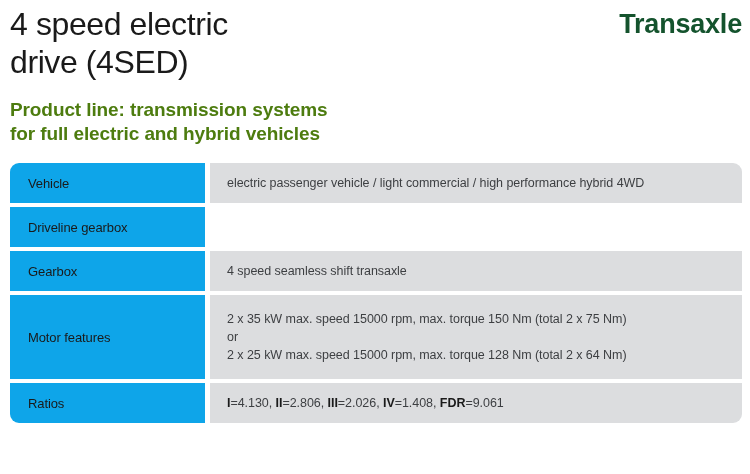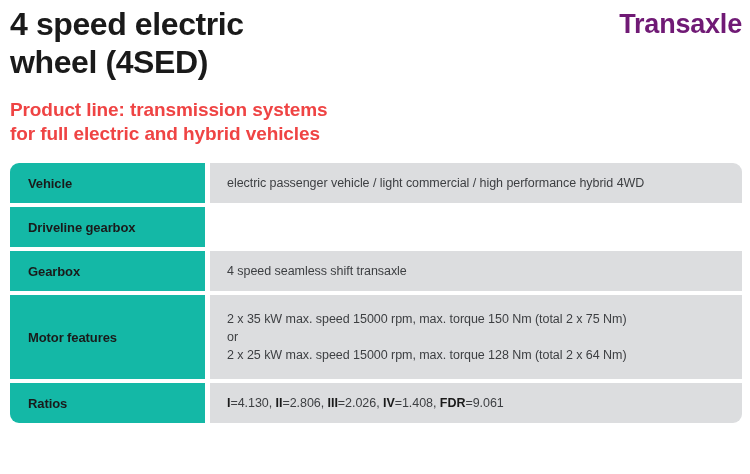--- a/index.html
+++ b/index.html
@@ -35,44 +35,44 @@
   .title-block {
     position: absolute;
     left: 10px;
     top: 5px;
     width: 520px;
   }
 
   .main-title {
     font-size: 32px;
     line-height: 38px;
-    font-weight: bold;
+    font-weight: normal;
     color: #1a1a1a;
     letter-spacing: -0.4px;
   }
 
   .product-line {
     position: absolute;
     left: 10px;
     top: 98px;
     font-size: 19px;
     line-height: 24px;
     font-weight: bold;
-    color: #ef4444;
+    color: #4d7c0f;
     letter-spacing: -0.1px;
   }
 
   .corner-label {
     position: absolute;
     right: 8px;
     top: 8px;
     font-size: 27px;
     line-height: 32px;
     font-weight: bold;
-    color: #701a75;
+    color: #14532d;
     text-align: right;
     letter-spacing: -0.2px;
   }
 
   
   .spec-table {
     position: absolute;
     left: 10px;
     top: 163px;
     width: 732px;
@@ -81,24 +81,24 @@
   .spec-row {
     display: flex;
     align-items: stretch;
     width: 100%;
     margin-bottom: 4px;
   }
 
   .spec-label {
     flex: 0 0 195px;
     width: 195px;
-    background: #14b8a6;
+    background: #0ea5e9;
     color: #1a1a1a;
     font-size: 13px;
-    font-weight: bold;
+    font-weight: normal;
     padding: 0 0 0 18px;
     display: flex;
     align-items: center;
     letter-spacing: -0.1px;
   }
 
   .spec-value {
     flex: 1 1 auto;
     background: #dcdddf;
     color: #3d3f42;
@@ -127,21 +127,21 @@
 </style>
 </head>
 <body>
 
 <div class="page">
 
   <div class="header">
 
     <div class="title-block">
       <div class="main-title">4 speed electric</div>
-      <div class="main-title">wheel (4SED)</div>
+      <div class="main-title">drive (4SED)</div>
     </div>
 
     <div class="corner-label">Transaxle</div>
 
     <div class="product-line">
       <div>Product line: transmission systems</div>
       <div>for full electric and hybrid vehicles</div>
     </div>
 
   </div>

